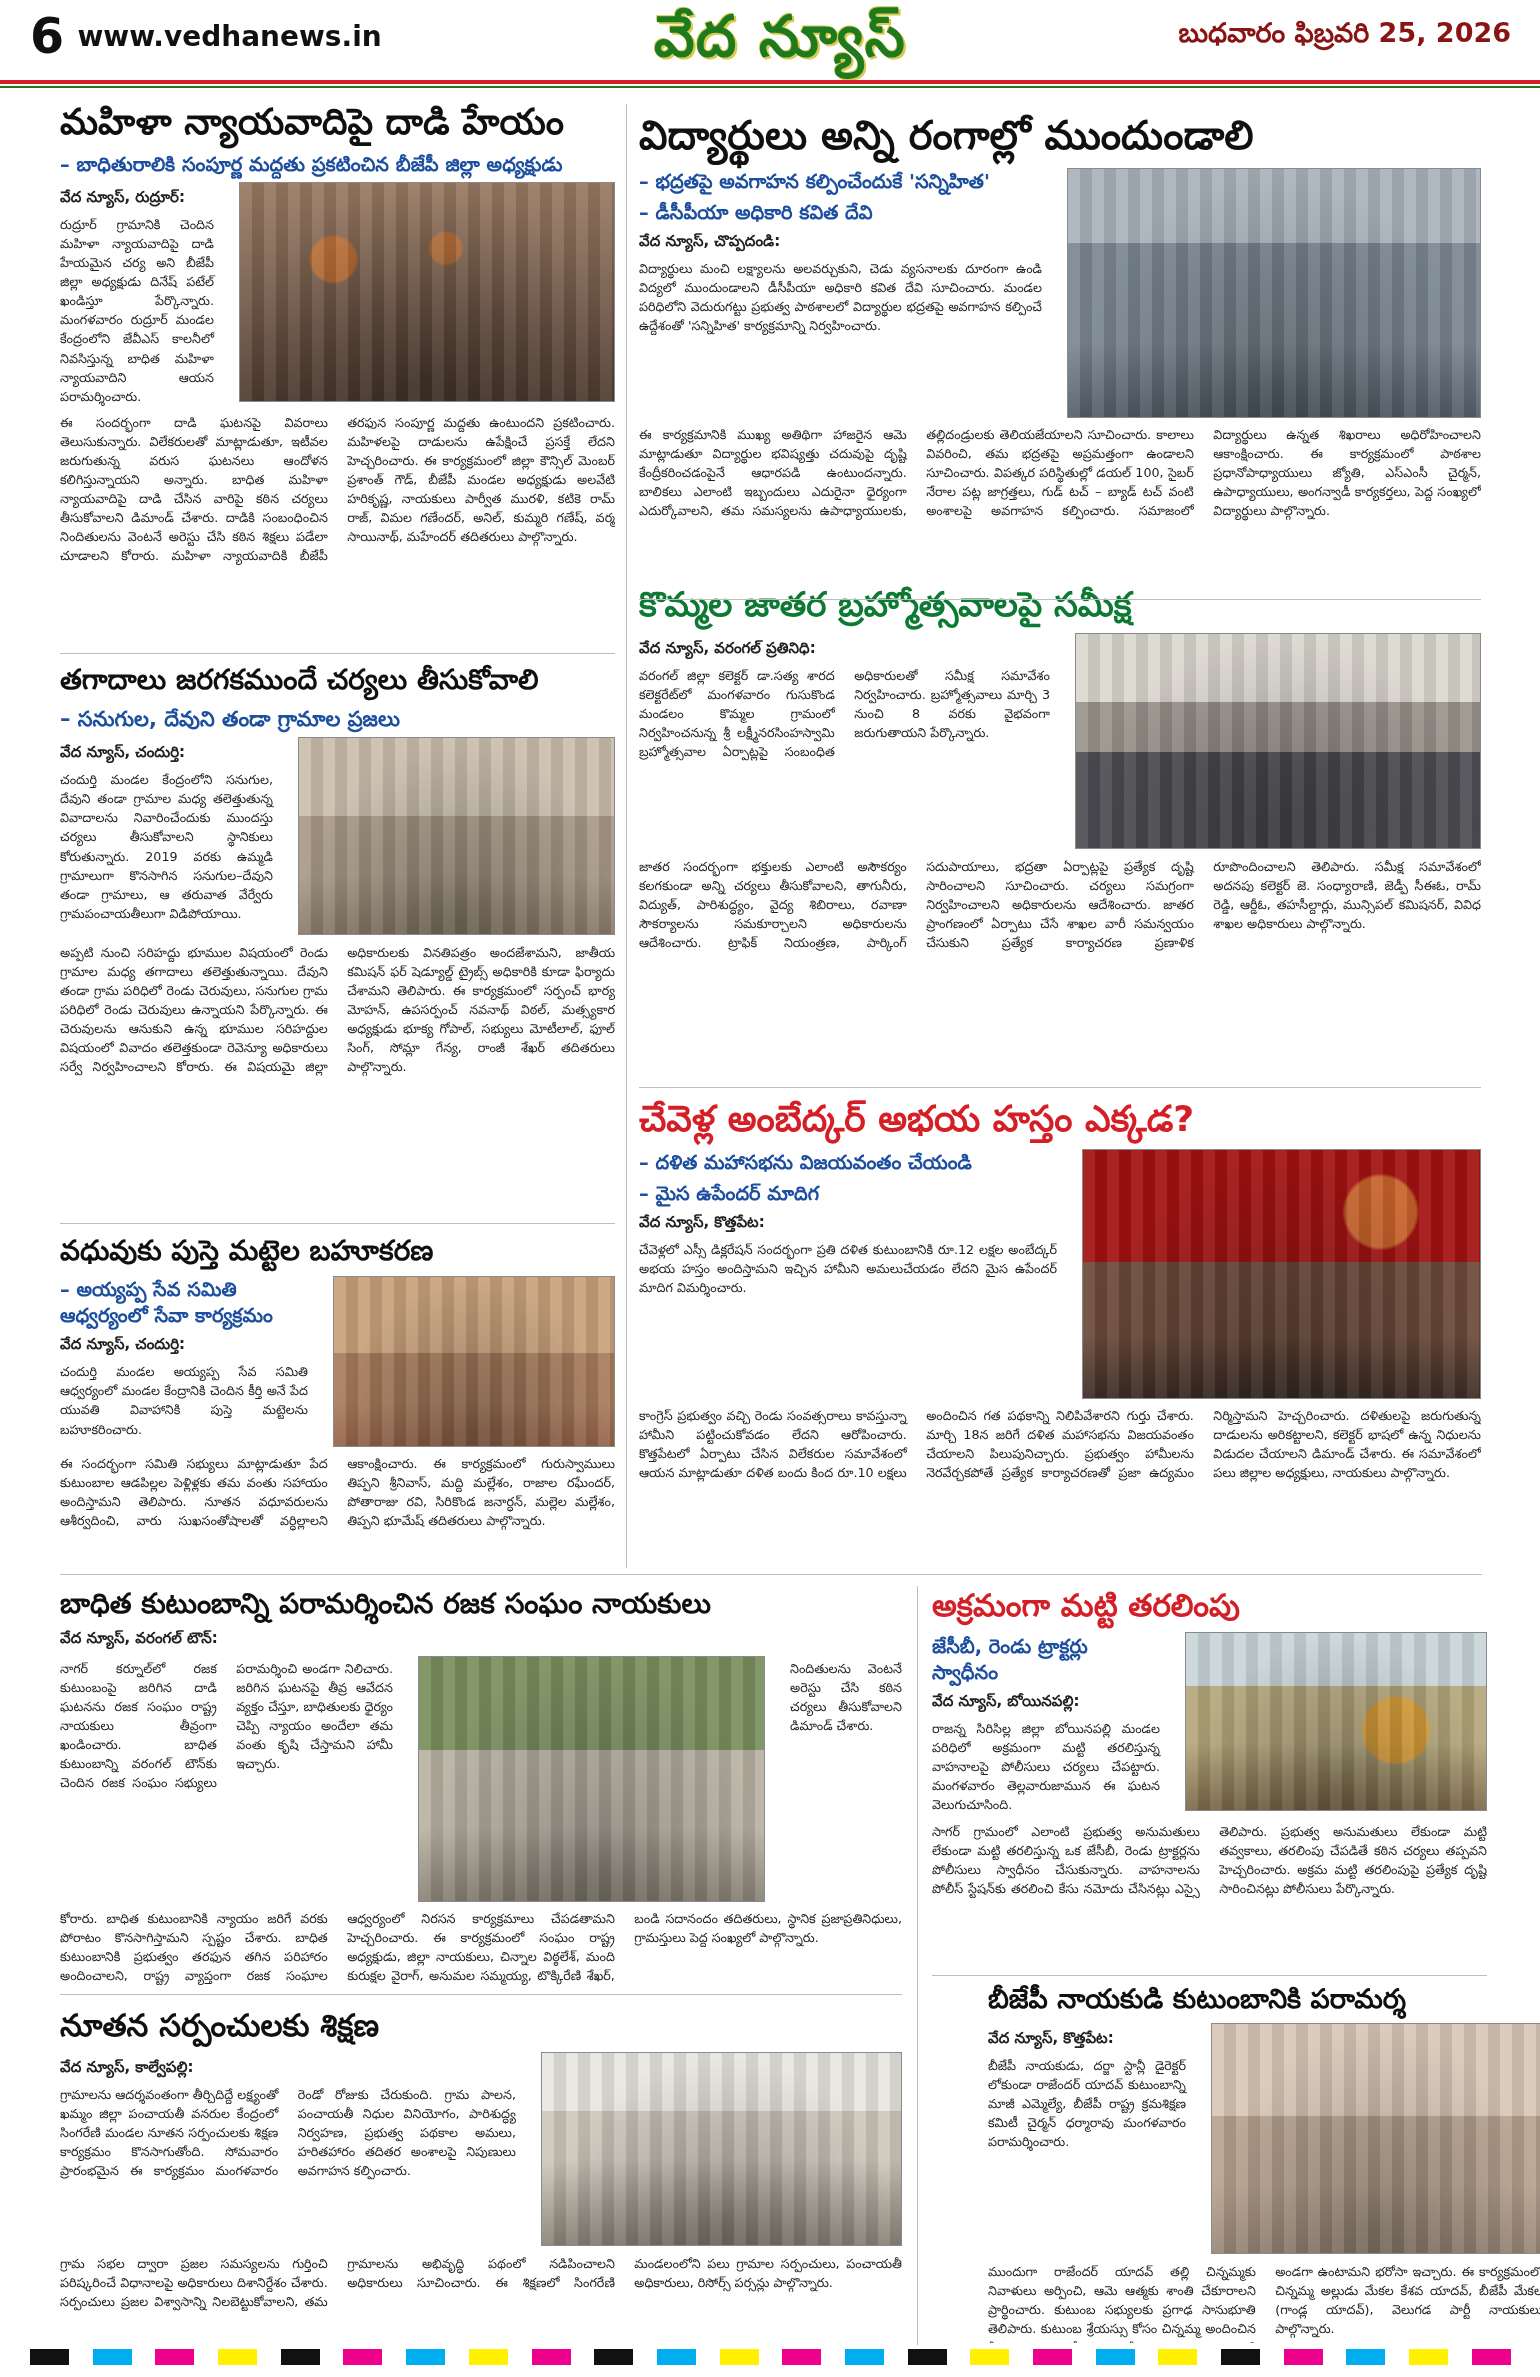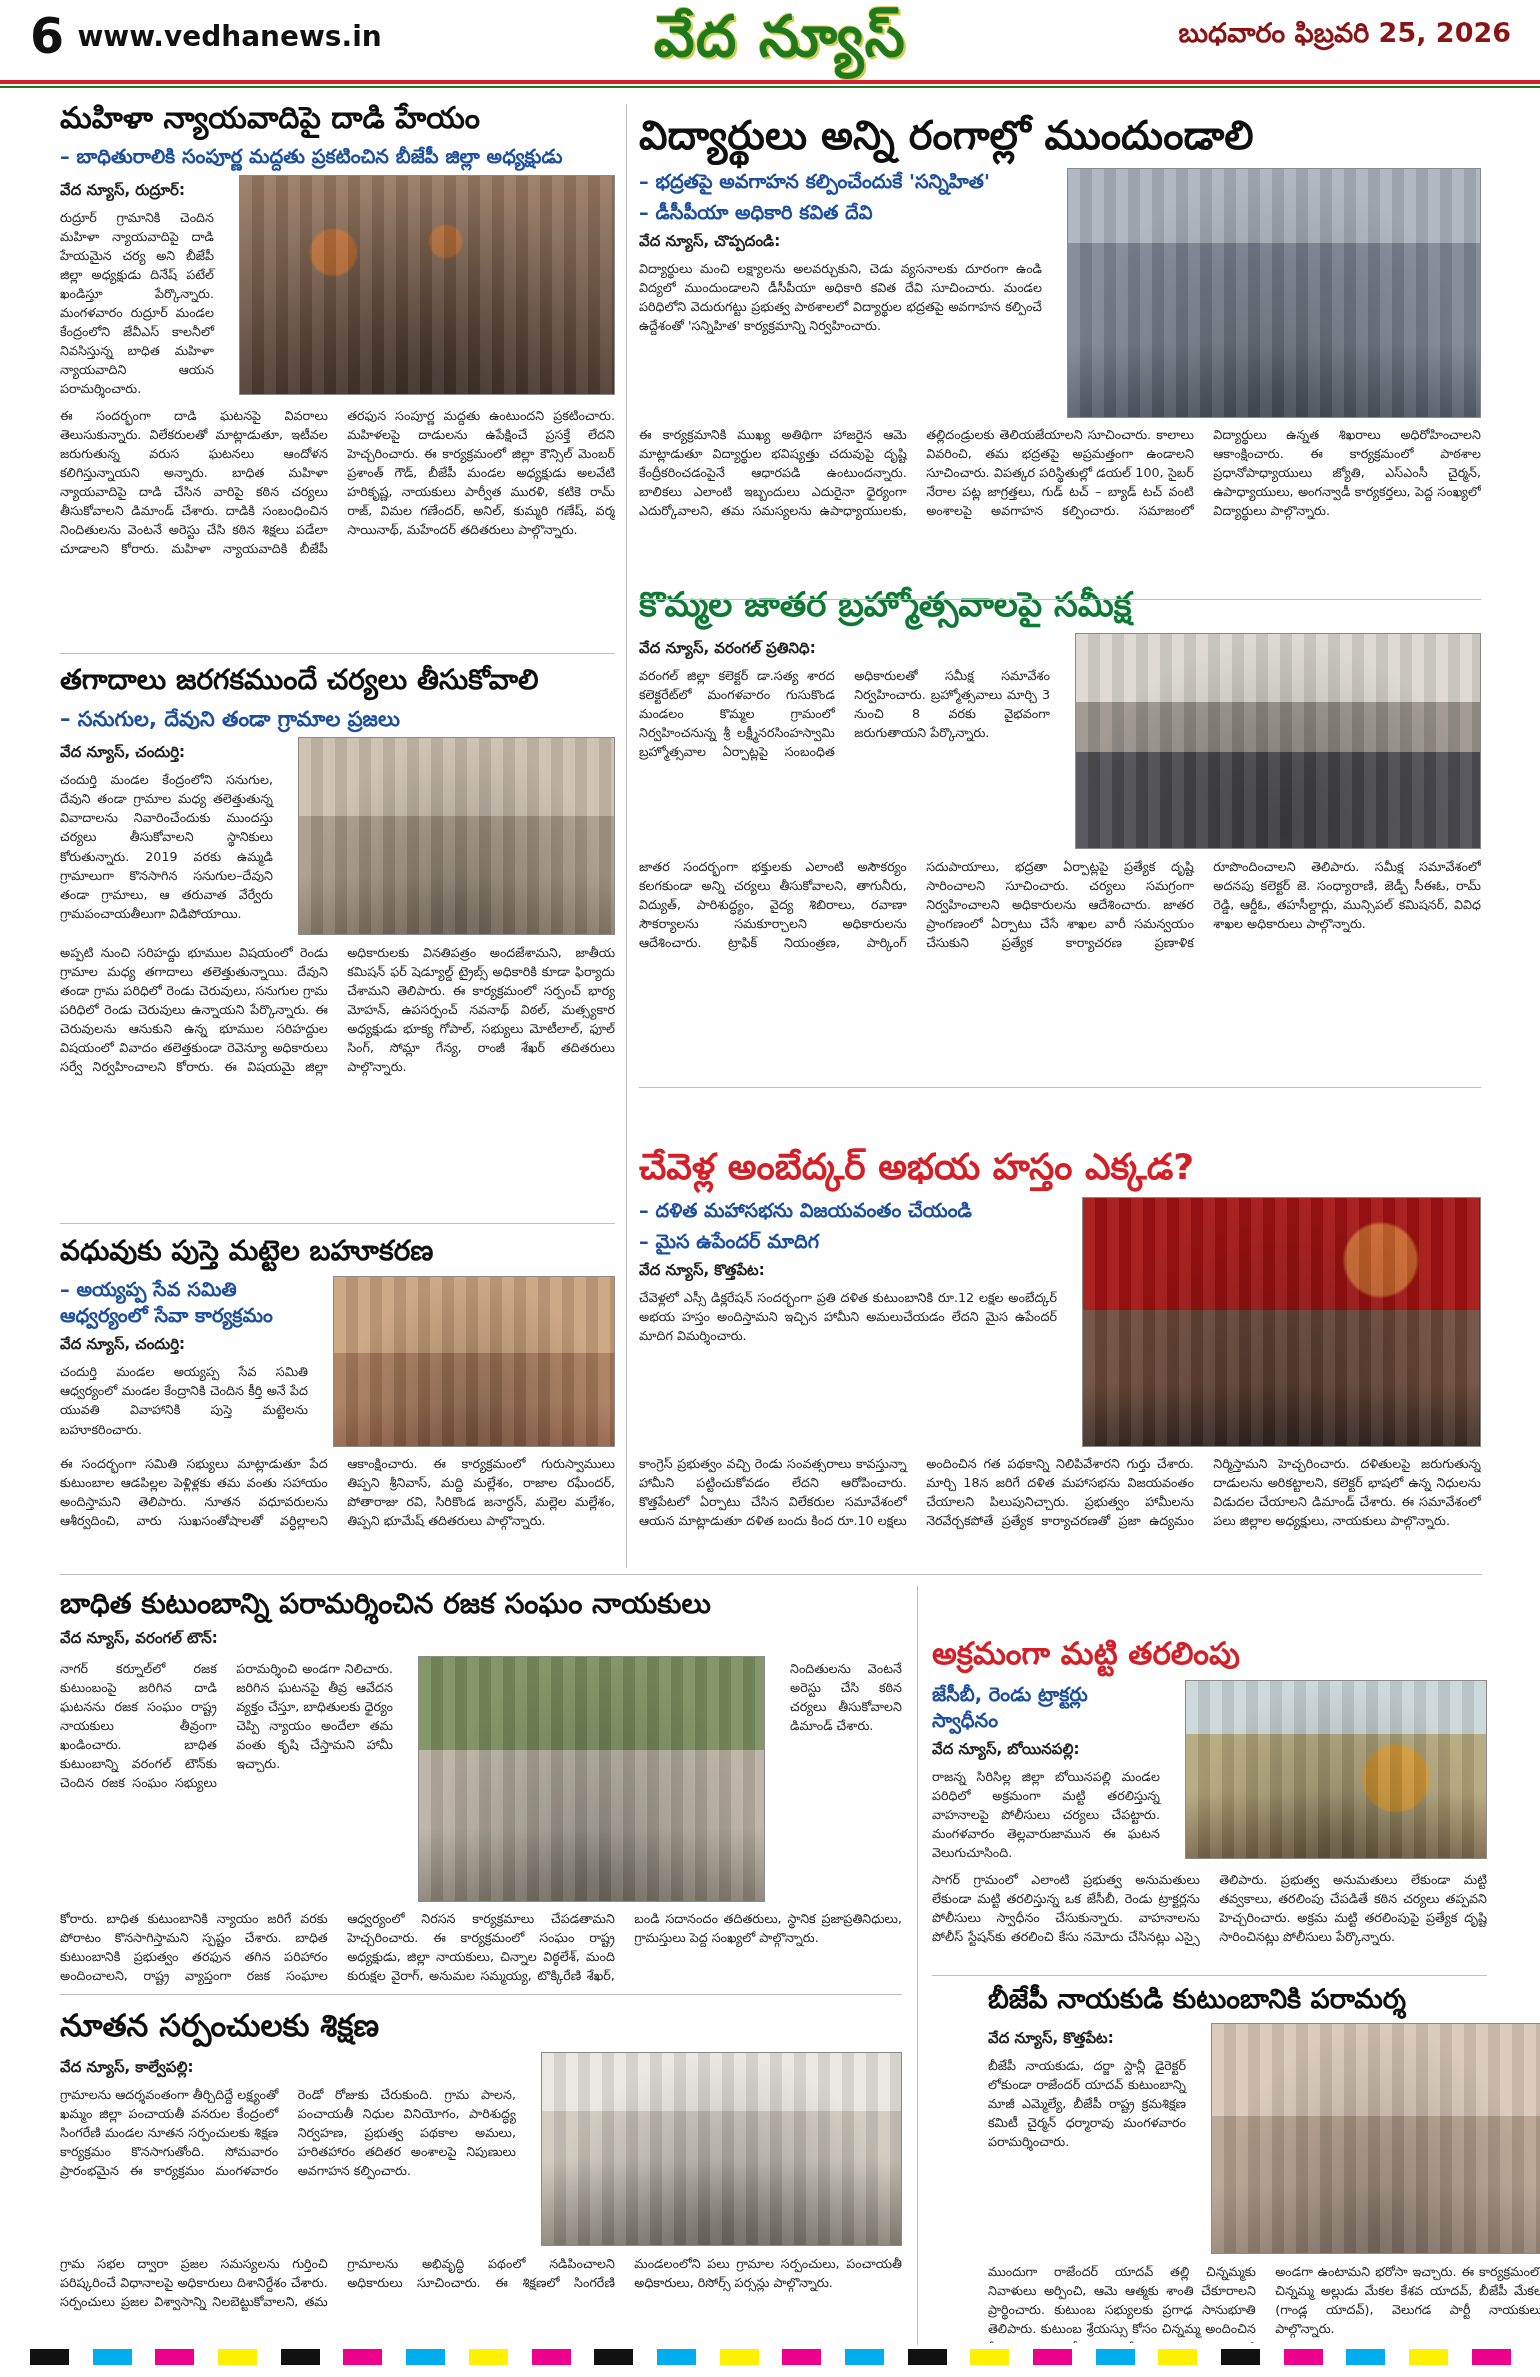--- a/index.html
+++ b/index.html
@@ -19,21 +19,21 @@
     text-shadow:2.2px 2.2px 0 #d9c94e, -0.7px -0.7px 0 #d9c94e; line-height:1;
   }
   .pagedate { font-size:27px; font-weight:bold; color:#8a1414; }
   .header-rule { position:absolute; left:0; top:80px; width:100%; height:3.7px; background:#d3222a; }
   .header-rule2 { position:absolute; left:0; top:86px; width:100%; height:1.5px; background:#1e7a1e; }
 
   
   .article { position:absolute; overflow:hidden; }
   .hl { margin:0 0 7.5px 0; font-weight:bold; color:#101010; line-height:1.25; }
   .hl-green { color:#0c7a33; }
-  .hl-red { color:#d51f26;margin-top:48px; }
+  .hl-red { color:#d51f26; }
   .center { text-align:left; }
   .sub { margin:1.5px 0 4.5px 0; font-size:19.4px; font-weight:bold; color:#1d4fa0; line-height:1.35; }
   .dateline { margin:6px 0; font-size:15px; font-weight:bold; color:#222; }
   .body { margin:3px 0 0 0; font-size:12.7px; line-height:1.5; text-align:justify; color:#1c1c1c; }
   .cols2 { column-count:2; column-gap:19.4px; }
   .cols3 { column-count:3; column-gap:19.4px; }
   .flow { display:flex; gap:25px; align-items:flex-start; margin:3px 0 7.5px 0; }
   .flow .leftcol { flex:1; min-width:0; }
 
   
@@ -75,21 +75,21 @@
         <span class="site">www.vedhanews.in</span>
       </div>
       <span class="masthead">వేద న్యూస్</span>
       <span class="pagedate">బుధవారం ఫిబ్రవరి 25, 2026</span>
     </div>
   </div>
   <div class="header-rule"></div>
   <div class="header-rule2"></div>
 
   <section class="article" style="left:60px; top:99px; width:555px; height:548px;">
-    <h2 class="hl" style="font-size:30px;">మహిళా న్యాయవాదిపై దాడి హేయం</h2>
+    <h2 class="hl" style="font-size:36px;">మహిళా న్యాయవాదిపై దాడి హేయం</h2>
     <p class="sub">– బాధితురాలికి సంపూర్ణ మద్దతు ప్రకటించిన బీజేపీ జిల్లా అధ్యక్షుడు</p>
     <div class="flow">
       <div class="leftcol">
         <p class="dateline">వేద న్యూస్, రుద్రూర్:</p>
         <p class="body">రుద్రూర్ గ్రామానికి చెందిన మహిళా న్యాయవాదిపై దాడి హేయమైన చర్య అని బీజేపీ జిల్లా అధ్యక్షుడు దినేష్ పటేల్ ఖండిస్తూ పేర్కొన్నారు. మంగళవారం రుద్రూర్ మండల కేంద్రంలోని జేవీఎస్ కాలనీలో నివసిస్తున్న బాధిత మహిళా న్యాయవాదిని ఆయన పరామర్శించారు.</p>
       </div>
       <div class="photo p1"></div>
     </div>
     <p class="body cols2">ఈ సందర్భంగా దాడి ఘటనపై వివరాలు తెలుసుకున్నారు. విలేకరులతో మాట్లాడుతూ, ఇటీవల జరుగుతున్న వరుస ఘటనలు ఆందోళన కలిగిస్తున్నాయని అన్నారు. బాధిత మహిళా న్యాయవాదిపై దాడి చేసిన వారిపై కఠిన చర్యలు తీసుకోవాలని డిమాండ్ చేశారు. దాడికి సంబంధించిన నిందితులను వెంటనే అరెస్టు చేసి కఠిన శిక్షలు పడేలా చూడాలని కోరారు. మహిళా న్యాయవాదికి బీజేపీ తరఫున సంపూర్ణ మద్దతు ఉంటుందని ప్రకటించారు. మహిళలపై దాడులను ఉపేక్షించే ప్రసక్తే లేదని హెచ్చరించారు. ఈ కార్యక్రమంలో జిల్లా కౌన్సిల్ మెంబర్ ప్రశాంత్ గౌడ్, బీజేపీ మండల అధ్యక్షుడు అలవేటి హరికృష్ణ, నాయకులు పార్వీత మురళి, కటికె రామ్ రాజ్, విమల గణేందర్, అనిల్, కుమ్మరి గణేష్, వర్మ సాయినాథ్, మహేందర్ తదితరులు పాల్గొన్నారు.</p>
   </section>

